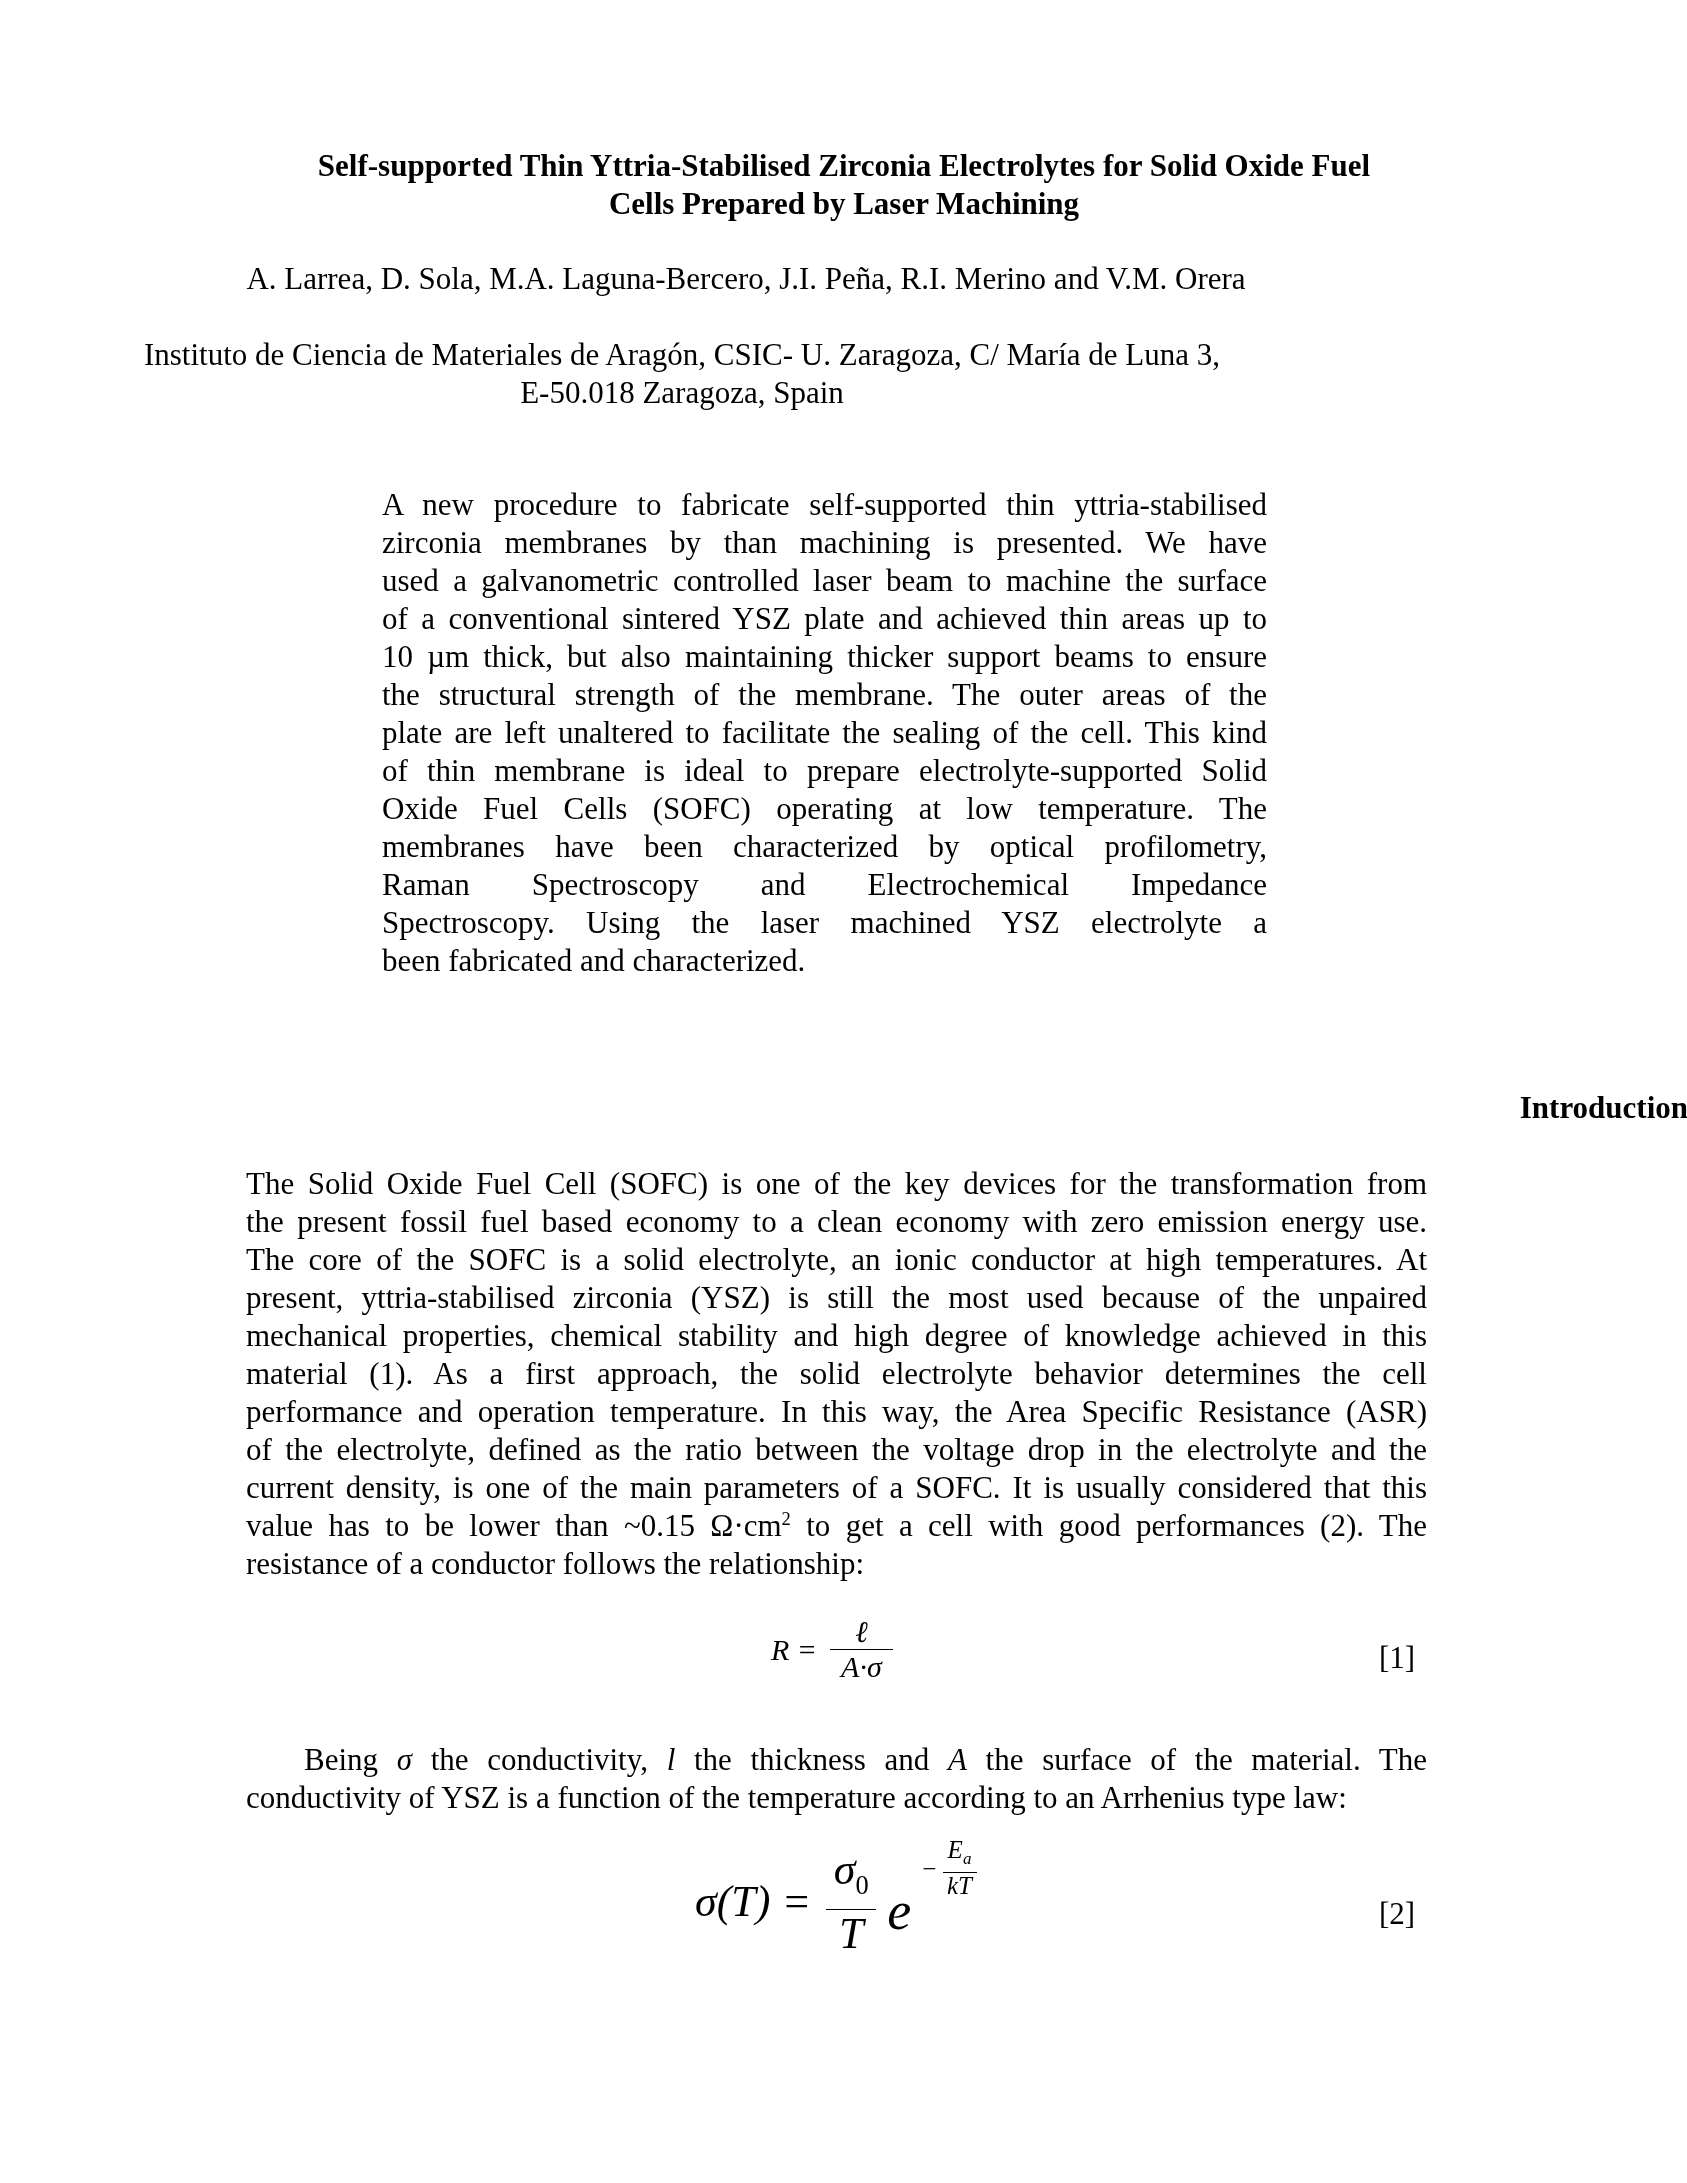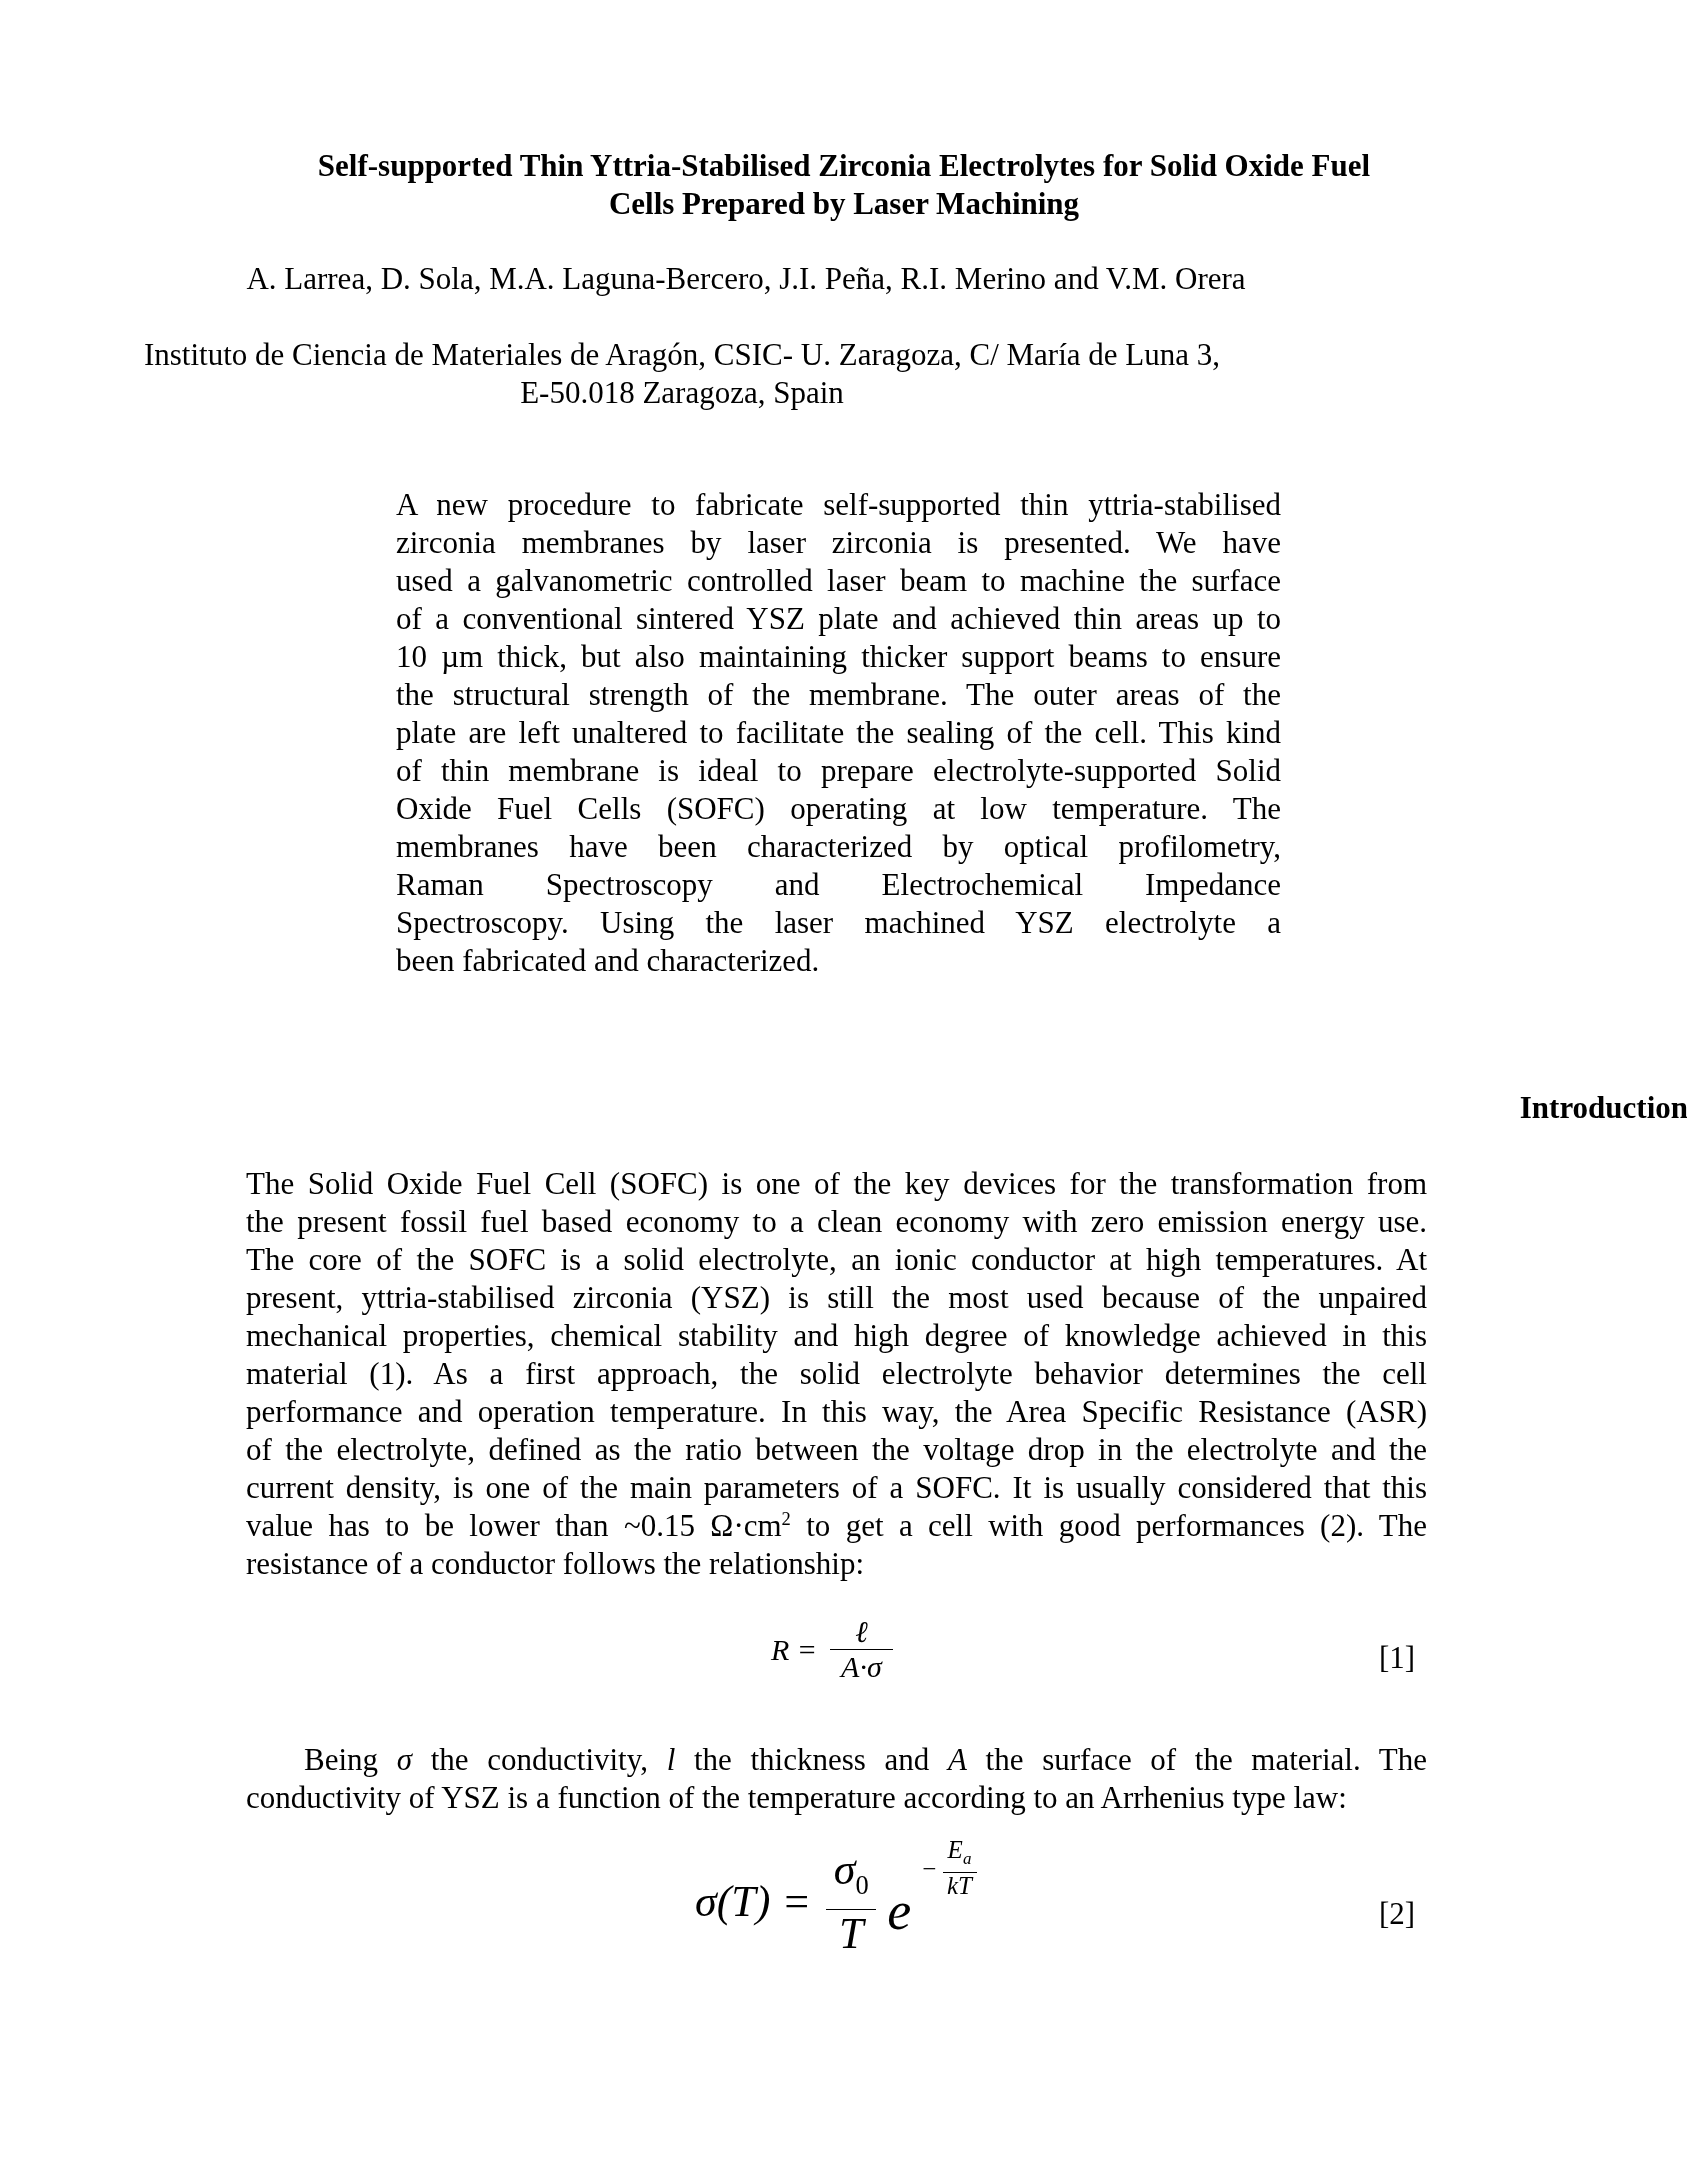--- a/index.html
+++ b/index.html
@@ -3,21 +3,21 @@
 <meta charset="utf-8">
 <style>
   html, body { margin:0; padding:0; background:#ffffff; }
   body { width:1688px; height:2183px; position:relative; overflow:hidden;
          font-family:"Liberation Serif", "DejaVu Serif", serif; color:#000; }
   .abs { position:absolute; }
   .title { left:0; width:1688px; top:147px; text-align:center; font-weight:bold;
            font-size:31px; line-height:38px; }
   .authors { left:0; width:1492px; top:260px; text-align:center; font-size:31px; line-height:38px; }
   .affil { left:0; width:1364px; top:336px; text-align:center; font-size:31px; line-height:38px; }
-  .abstract { left:396px; width:885px; top:486px; font-size:31px; line-height:38px;
+  .abstract { left:382px; width:885px; top:486px; font-size:31px; line-height:38px;
               text-align:justify; }
   .abstract .ln, .body .ln { display:block; text-align:justify; text-align-last:justify; white-space:nowrap; }
   .abstract .ln.last, .body .ln.last { text-align-last:left; }
   .heading { left:0; width:1688px; top:1089px; text-align:right; font-weight:bold; font-size:31px; line-height:38px; }
   .body { left:246px; width:1181px; font-size:31px; line-height:38px; }
   .intro { top:1165px; }
   .being { top:1741px; }
   .indent { padding-left:58px; }
   .eq { font-family:"Liberation Serif", serif; font-style:italic; }
   .eqnum { position:absolute; font-size:31px; font-style:normal; }
@@ -35,21 +35,21 @@
 
 <div class="abs authors">A. Larrea, D. Sola, M.A. Laguna-Bercero, J.I. Peña, R.I. Merino and V.M. Orera</div>
 
 <div class="abs affil">
   <div>Instituto de Ciencia de Materiales de Aragón, CSIC- U. Zaragoza, C/ María de Luna 3,</div>
   <div>E-50.018 Zaragoza, Spain</div>
 </div>
 
 <div class="abs abstract">
   <span class="ln">A new procedure to fabricate self-supported thin yttria-stabilised</span>
-  <span class="ln">zirconia membranes by laser zirconia is presented. We have</span>
+  <span class="ln">zirconia membranes by than machining is presented. We have</span>
   <span class="ln">used a galvanometric controlled laser beam to machine the surface</span>
   <span class="ln">of a conventional sintered YSZ plate and achieved thin areas up to</span>
   <span class="ln">10 µm thick, but also maintaining thicker support beams to ensure</span>
   <span class="ln">the structural strength of the membrane. The outer areas of the</span>
   <span class="ln">plate are left unaltered to facilitate the sealing of the cell. This kind</span>
   <span class="ln">of thin membrane is ideal to prepare electrolyte-supported Solid</span>
   <span class="ln">Oxide Fuel Cells (SOFC) operating at low temperature. The</span>
   <span class="ln">membranes have been characterized by optical profilometry,</span>
   <span class="ln">Raman Spectroscopy and Electrochemical Impedance</span>
   <span class="ln">Spectroscopy. Using the laser machined YSZ electrolyte a</span>

